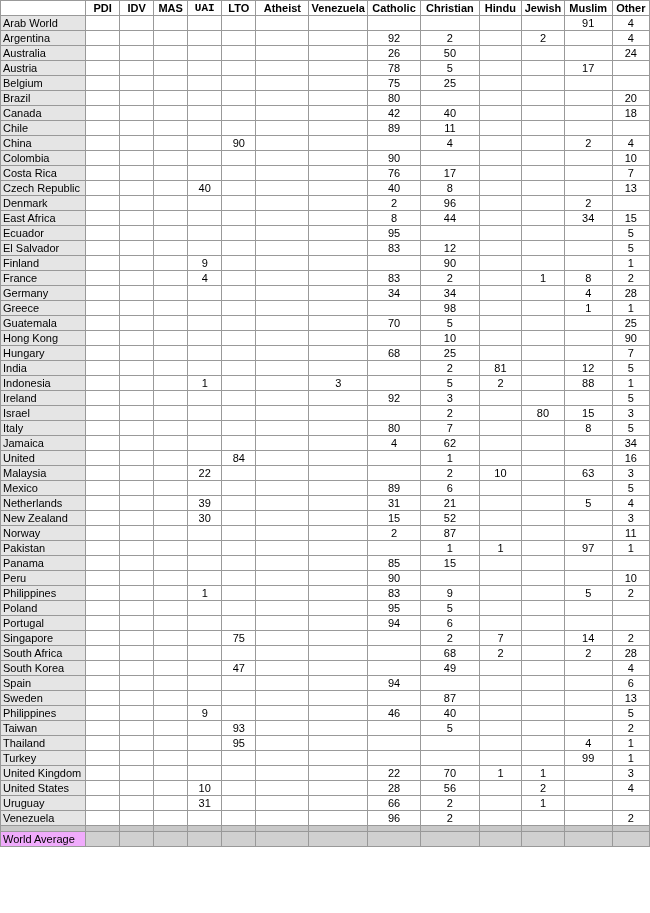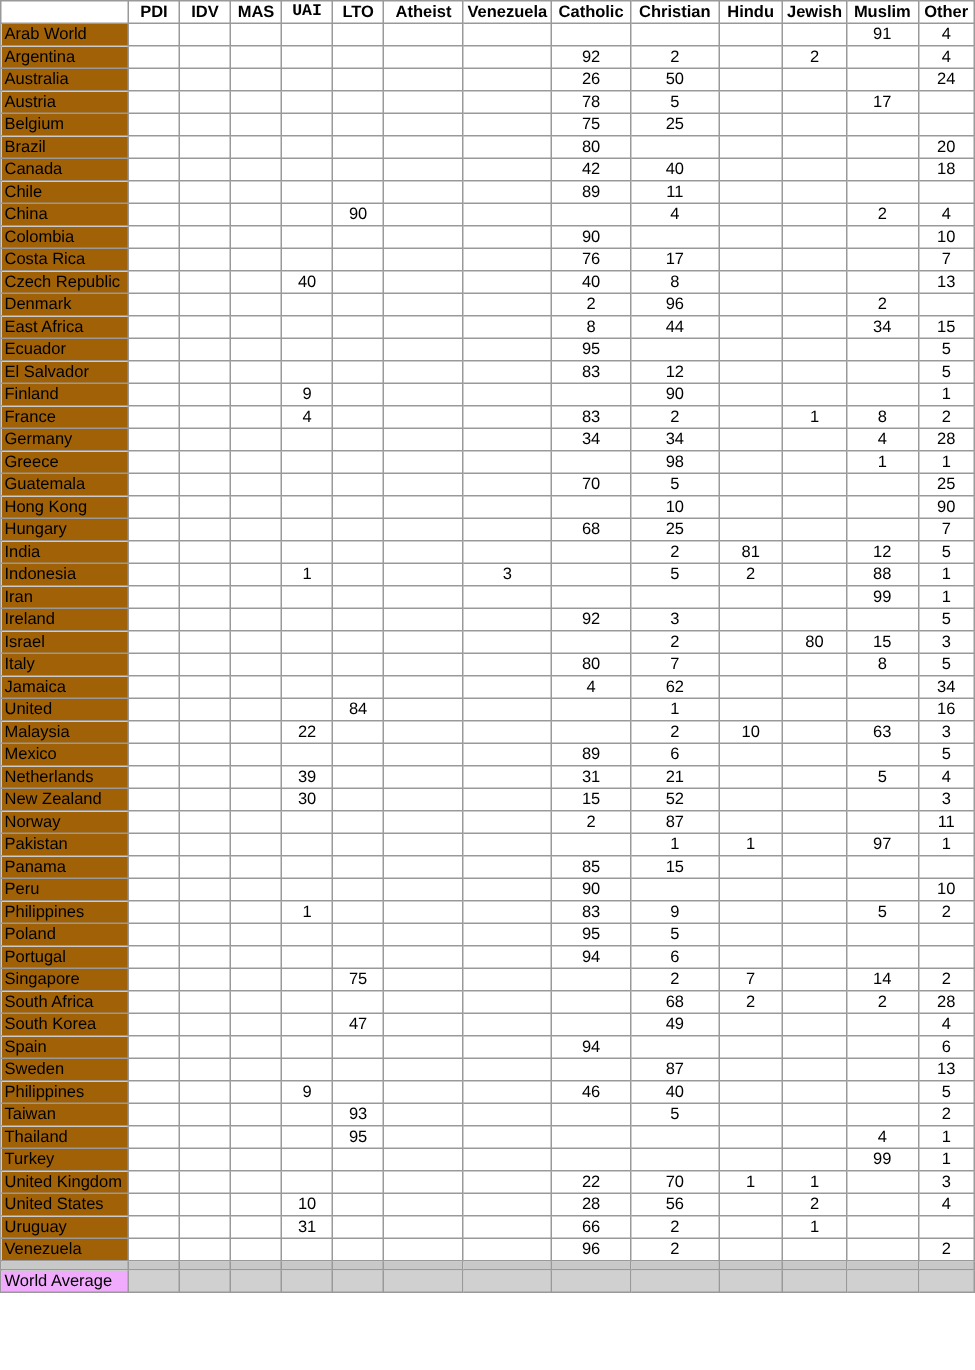--- a/index.html
+++ b/index.html
@@ -25,21 +25,21 @@
       white-space: nowrap;
       overflow: hidden;
       font-size: 11px;
     }
     th {
       background: #fff;
       font-weight: bold;
     }
     td.country-name {
       text-align: left;
-      background: #a16207;
+      background: #e5e5e5;
       font-size: 11px;
     }
     tr.world-average td {
       background: #d0d0d0;
     }
     tr.separator td {
       background: #c8c8c8;
       height: 6px;
       border: 1px solid #999;
     }
@@ -476,36 +476,20 @@
           <td></td>
           <td>3</td>
           <td></td>
           <td>5</td>
           <td>2</td>
           <td></td>
           <td>88</td>
           <td>1</td>
         </tr>
         <tr>
-          <td class="country-name">Iran</td>
-          <td></td>
-          <td></td>
-          <td></td>
-          <td></td>
-          <td></td>
-          <td></td>
-          <td></td>
-          <td></td>
-          <td></td>
-          <td></td>
-          <td></td>
-          <td>99</td>
-          <td>1</td>
-        </tr>
-        <tr>
           <td class="country-name">Ireland</td>
           <td></td>
           <td></td>
           <td></td>
           <td></td>
           <td></td>
           <td></td>
           <td></td>
           <td>92</td>
           <td>3</td>

